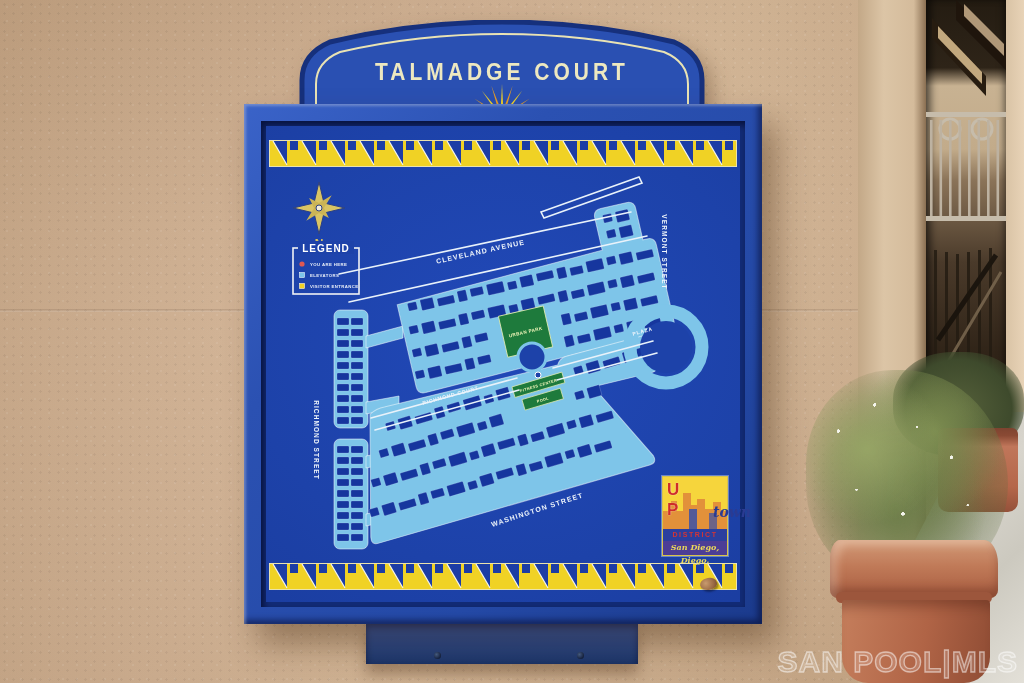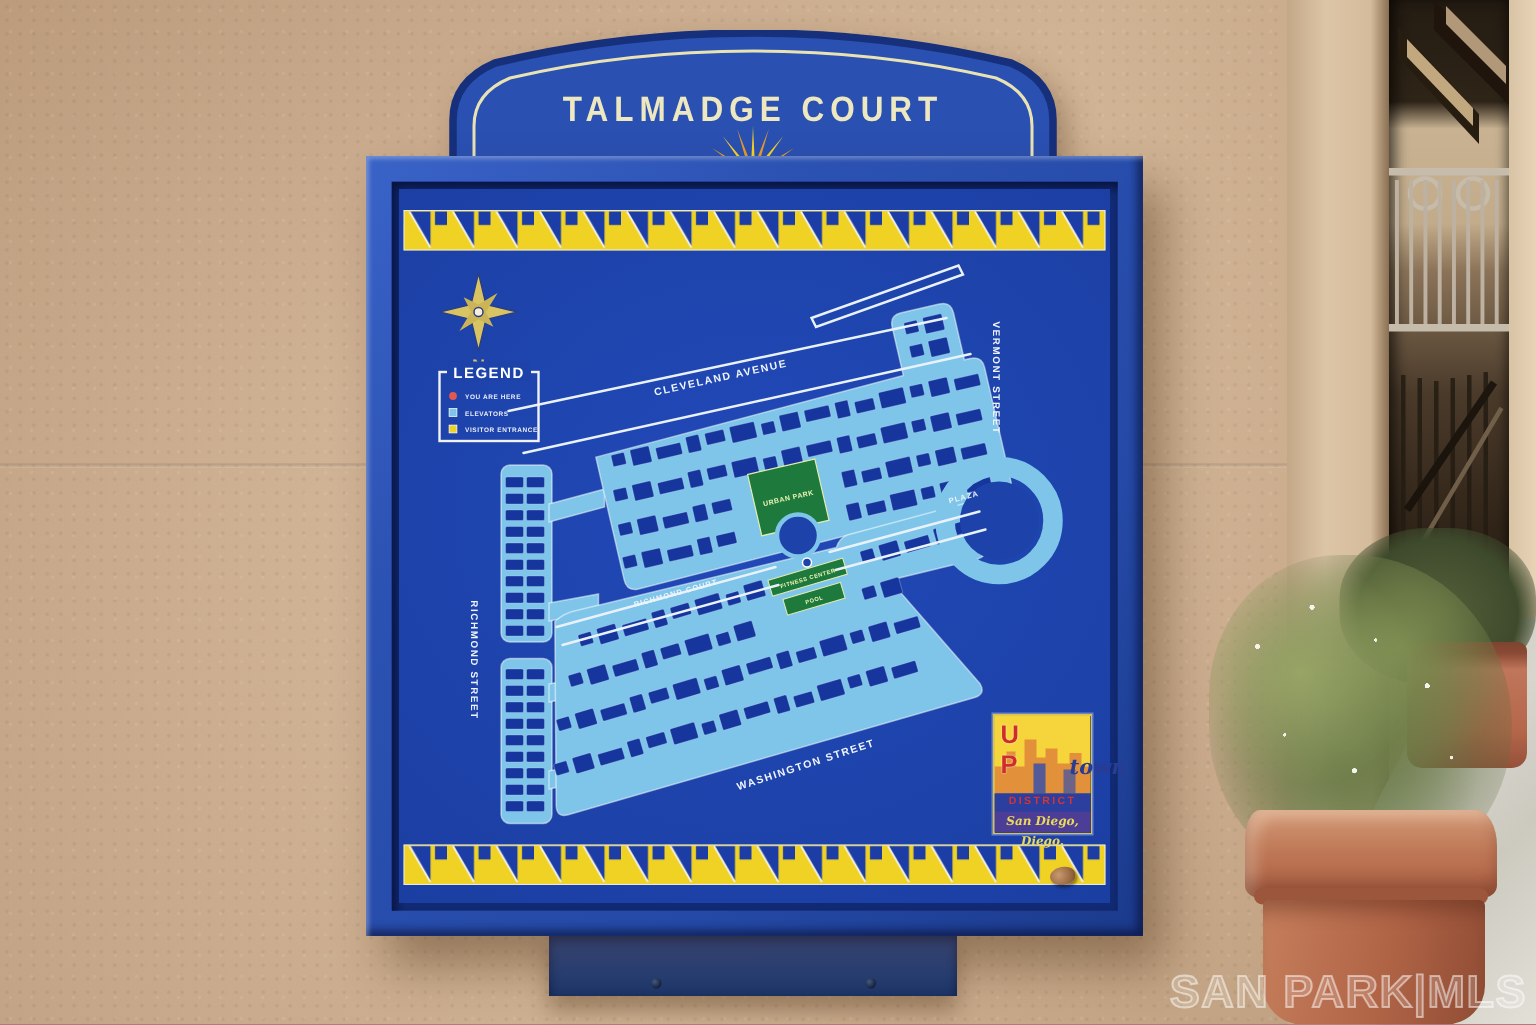--- a/index.html
+++ b/index.html
@@ -439,14 +439,14 @@
         <span class="logoup">UP</span>
         <span class="logotown">town</span>
         <div class="logoband1">DISTRICT</div>
         <div class="logoband2">San Diego, Diego.</div>
       </div>
 
     </div>
   </div>
 
   <div class="abs snail"></div>
-  <div class="abs wm">SAN PARK|MLS</div>
+  <div class="abs wm">SAN POOL|MLS</div>
 </div>
 
 </body></html>

